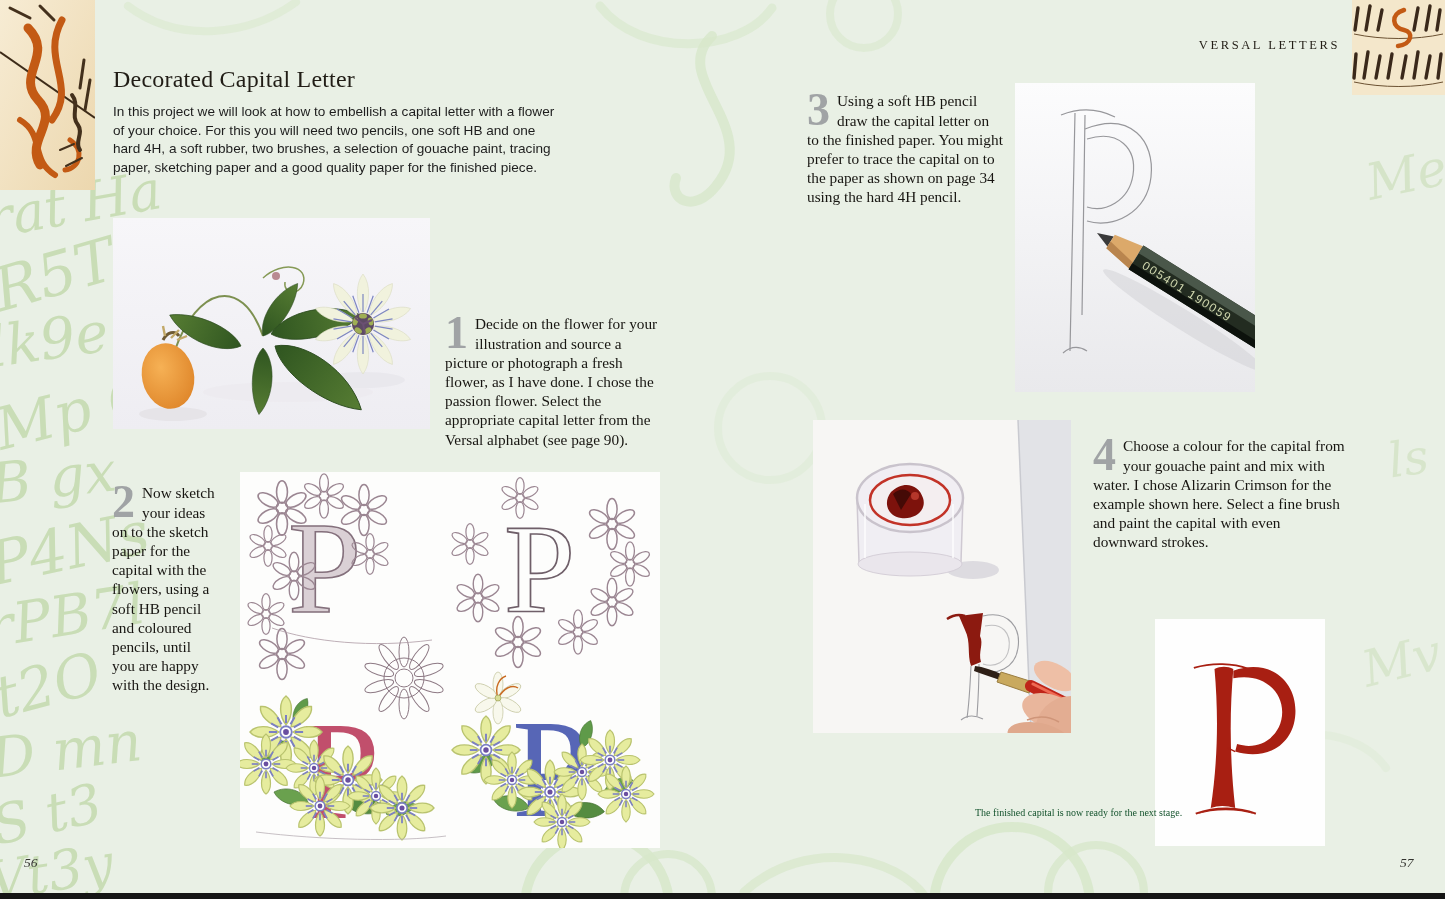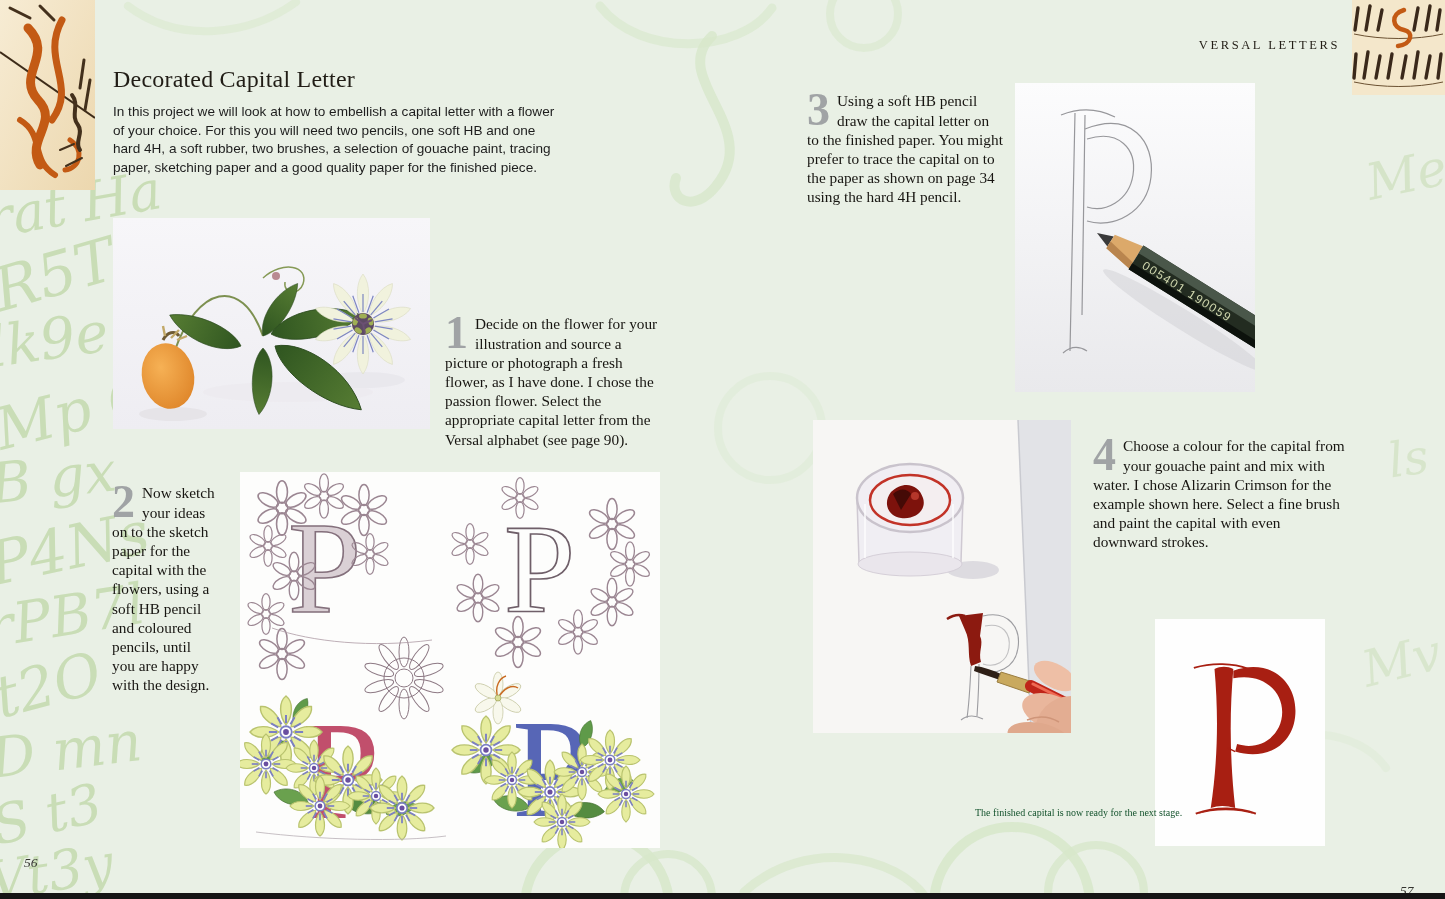--- a/index.html
+++ b/index.html
@@ -29,21 +29,21 @@
   #step1{left:445px;top:299px;width:217px;}
   #step2{left:112px;top:468px;width:104px;}
   #step3{left:807px;top:76px;width:197px;}
   #step4{left:1093px;top:421px;width:255px;}
 
   .caption{position:absolute;left:975px;top:793px;width:234px;font-size:10px;
            line-height:20px;color:#14532d;}
 
   .pagenum{position:absolute;font-style:italic;font-size:13.5px;color:#33332e;}
   #pn-left{left:24px;top:855px;}
-  #pn-right{left:1400px;top:883px;font-style:italic;}
+  #pn-right{left:1400px;top:855px;font-style:italic;}
 
   .bottom-bar{position:absolute;left:0;bottom:0;width:1445px;height:6px;background:#151515;}
 </style>
 </head>
 <body>
 
 <div class="spread">
 
   <svg class="decor-bg" width="1445" height="899" viewBox="0 0 1445 899">
     <g fill="none" stroke="#d7e7ca" stroke-linecap="round">

